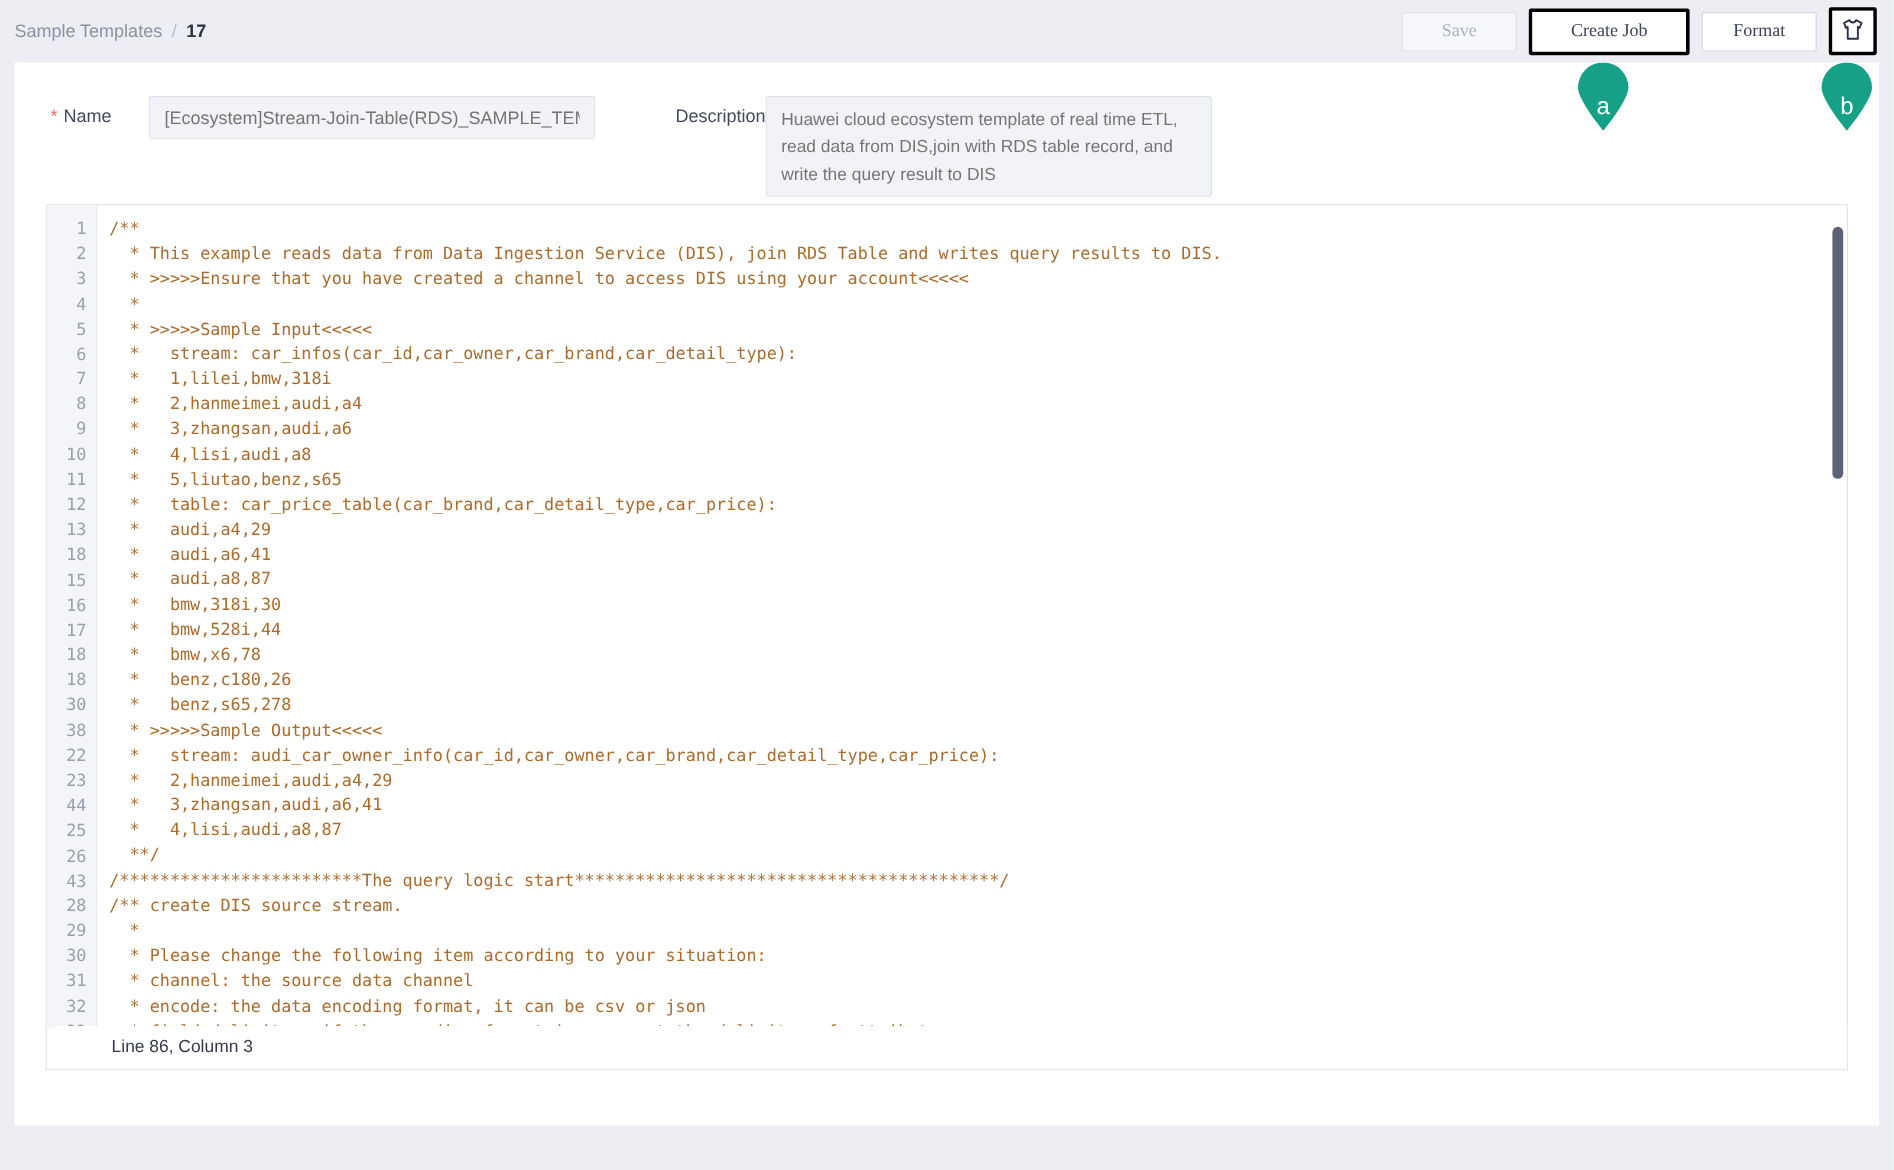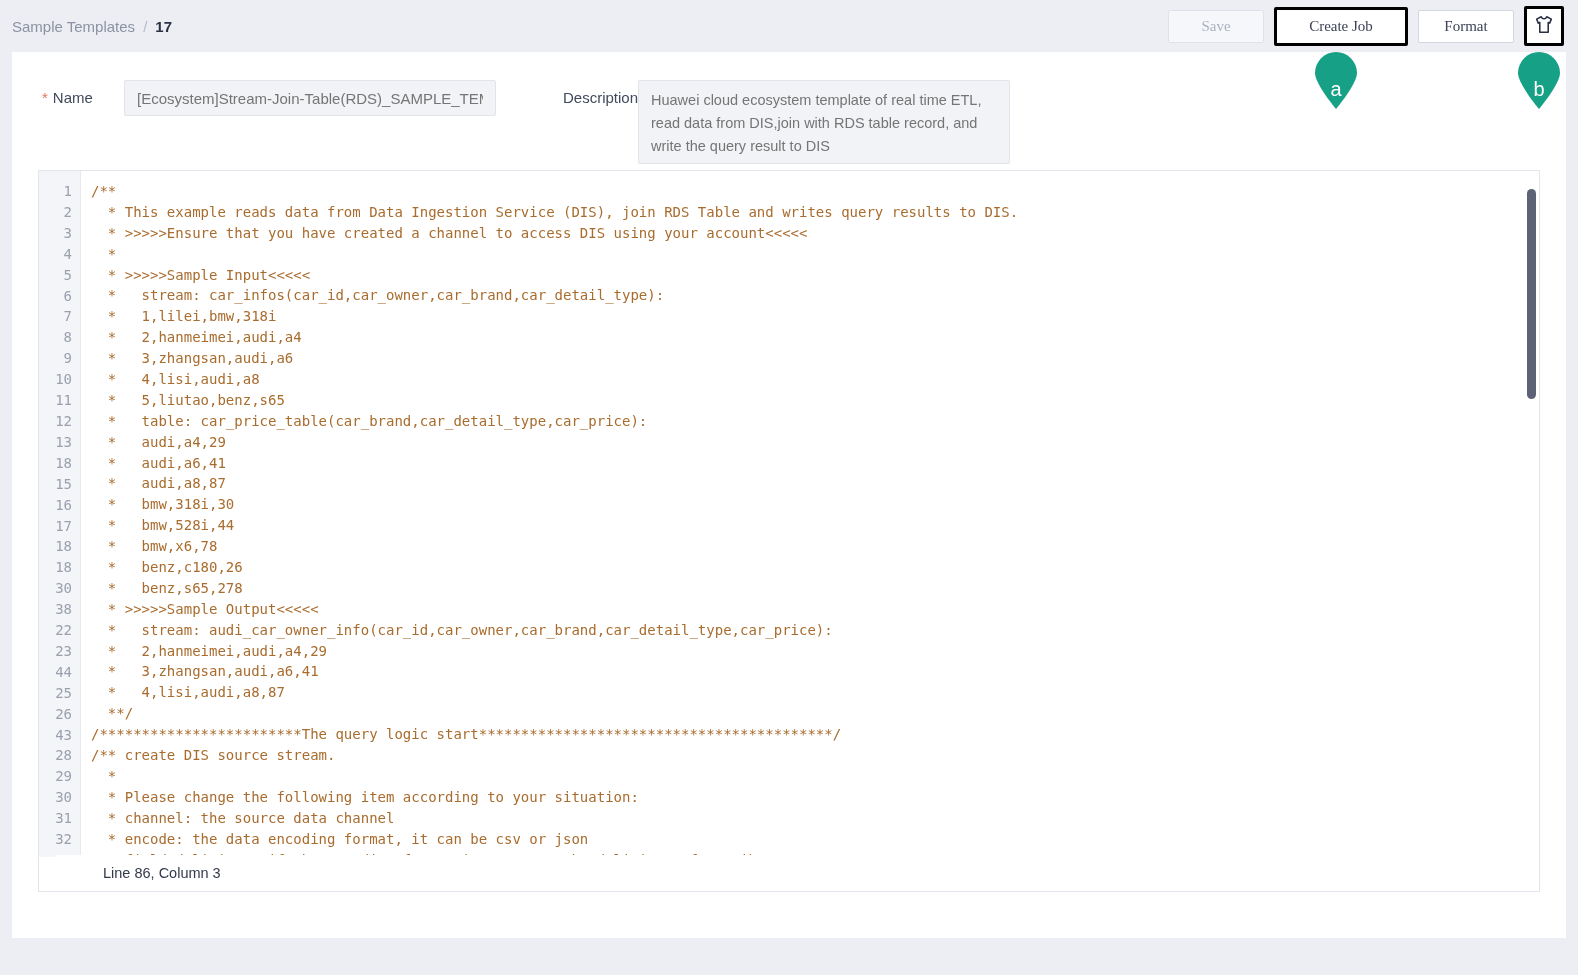--- a/index.html
+++ b/index.html
@@ -245,21 +245,21 @@
     top: 10px;
     left: 0;
     width: 9px;
     height: 210px;
     background: #5d6277;
     border-radius: 5px;
     cursor: pointer;
   }
   .status-bar {
     position: absolute;
-    left: 16px; right: 0; bottom: 0;
+    left: 6px; right: 0; bottom: 0;
     height: 36px;
     background: #ffffff;
     display: flex;
     align-items: center;
     padding-left: 48px;
     font-size: 14.5px;
     color: #343a4c;
   }
 </style>
 </head>

